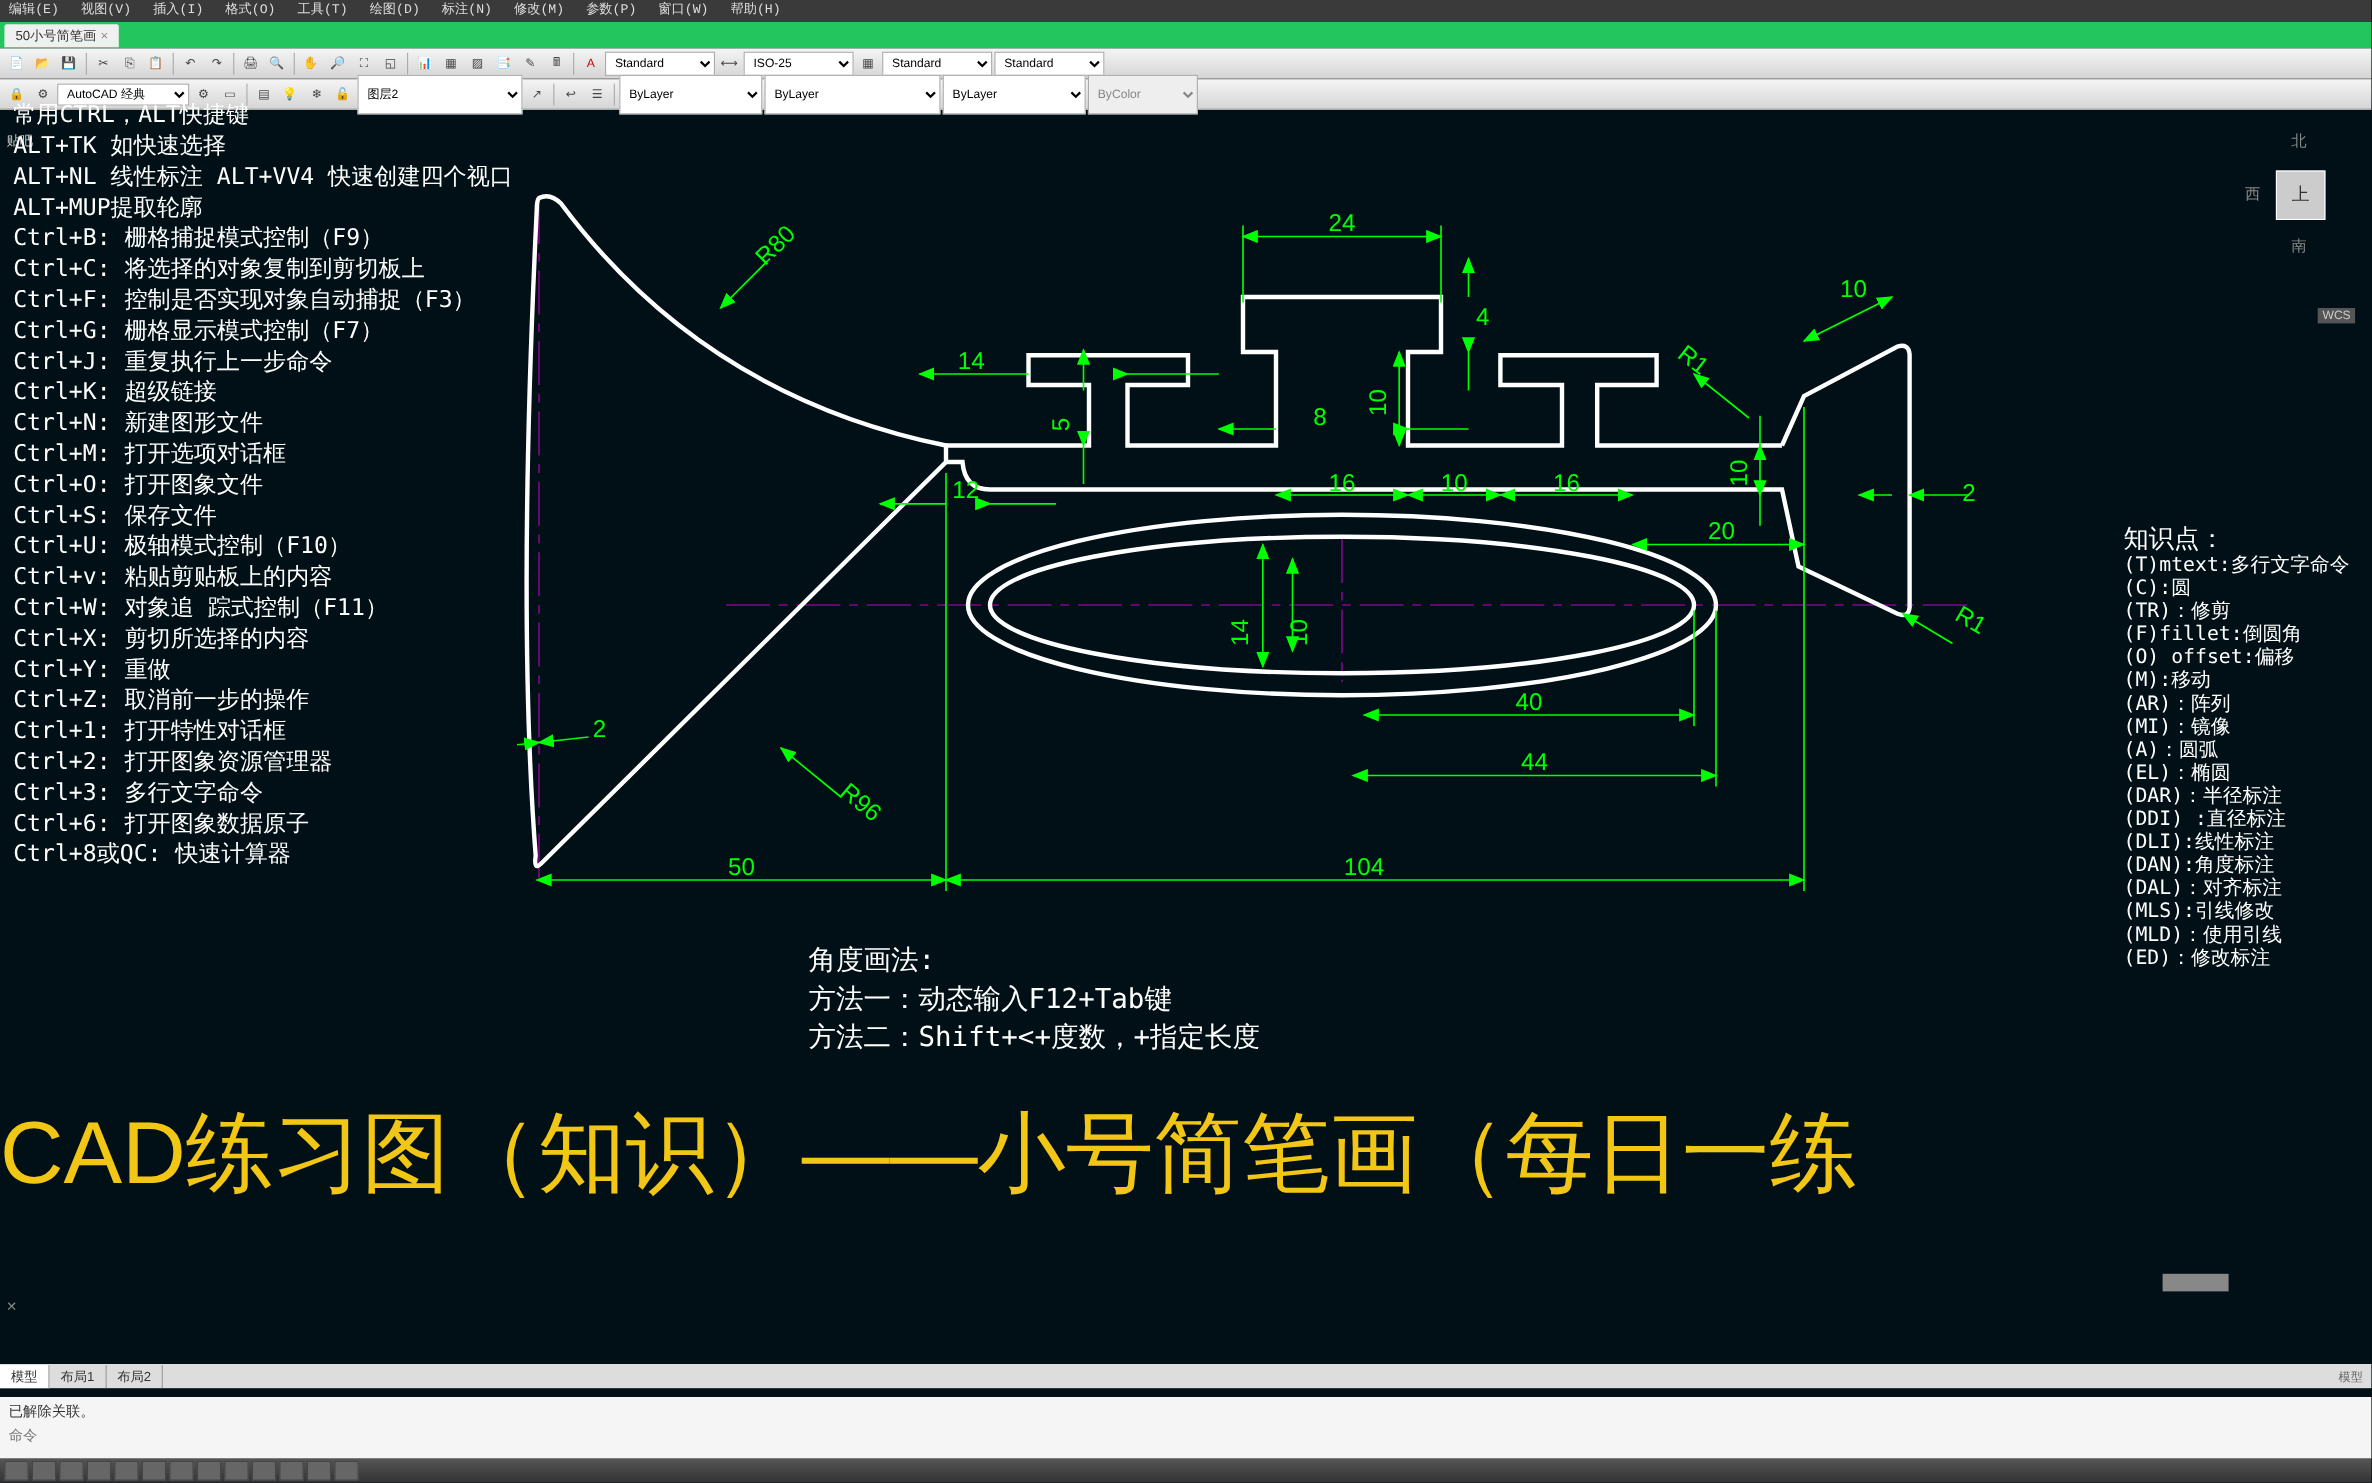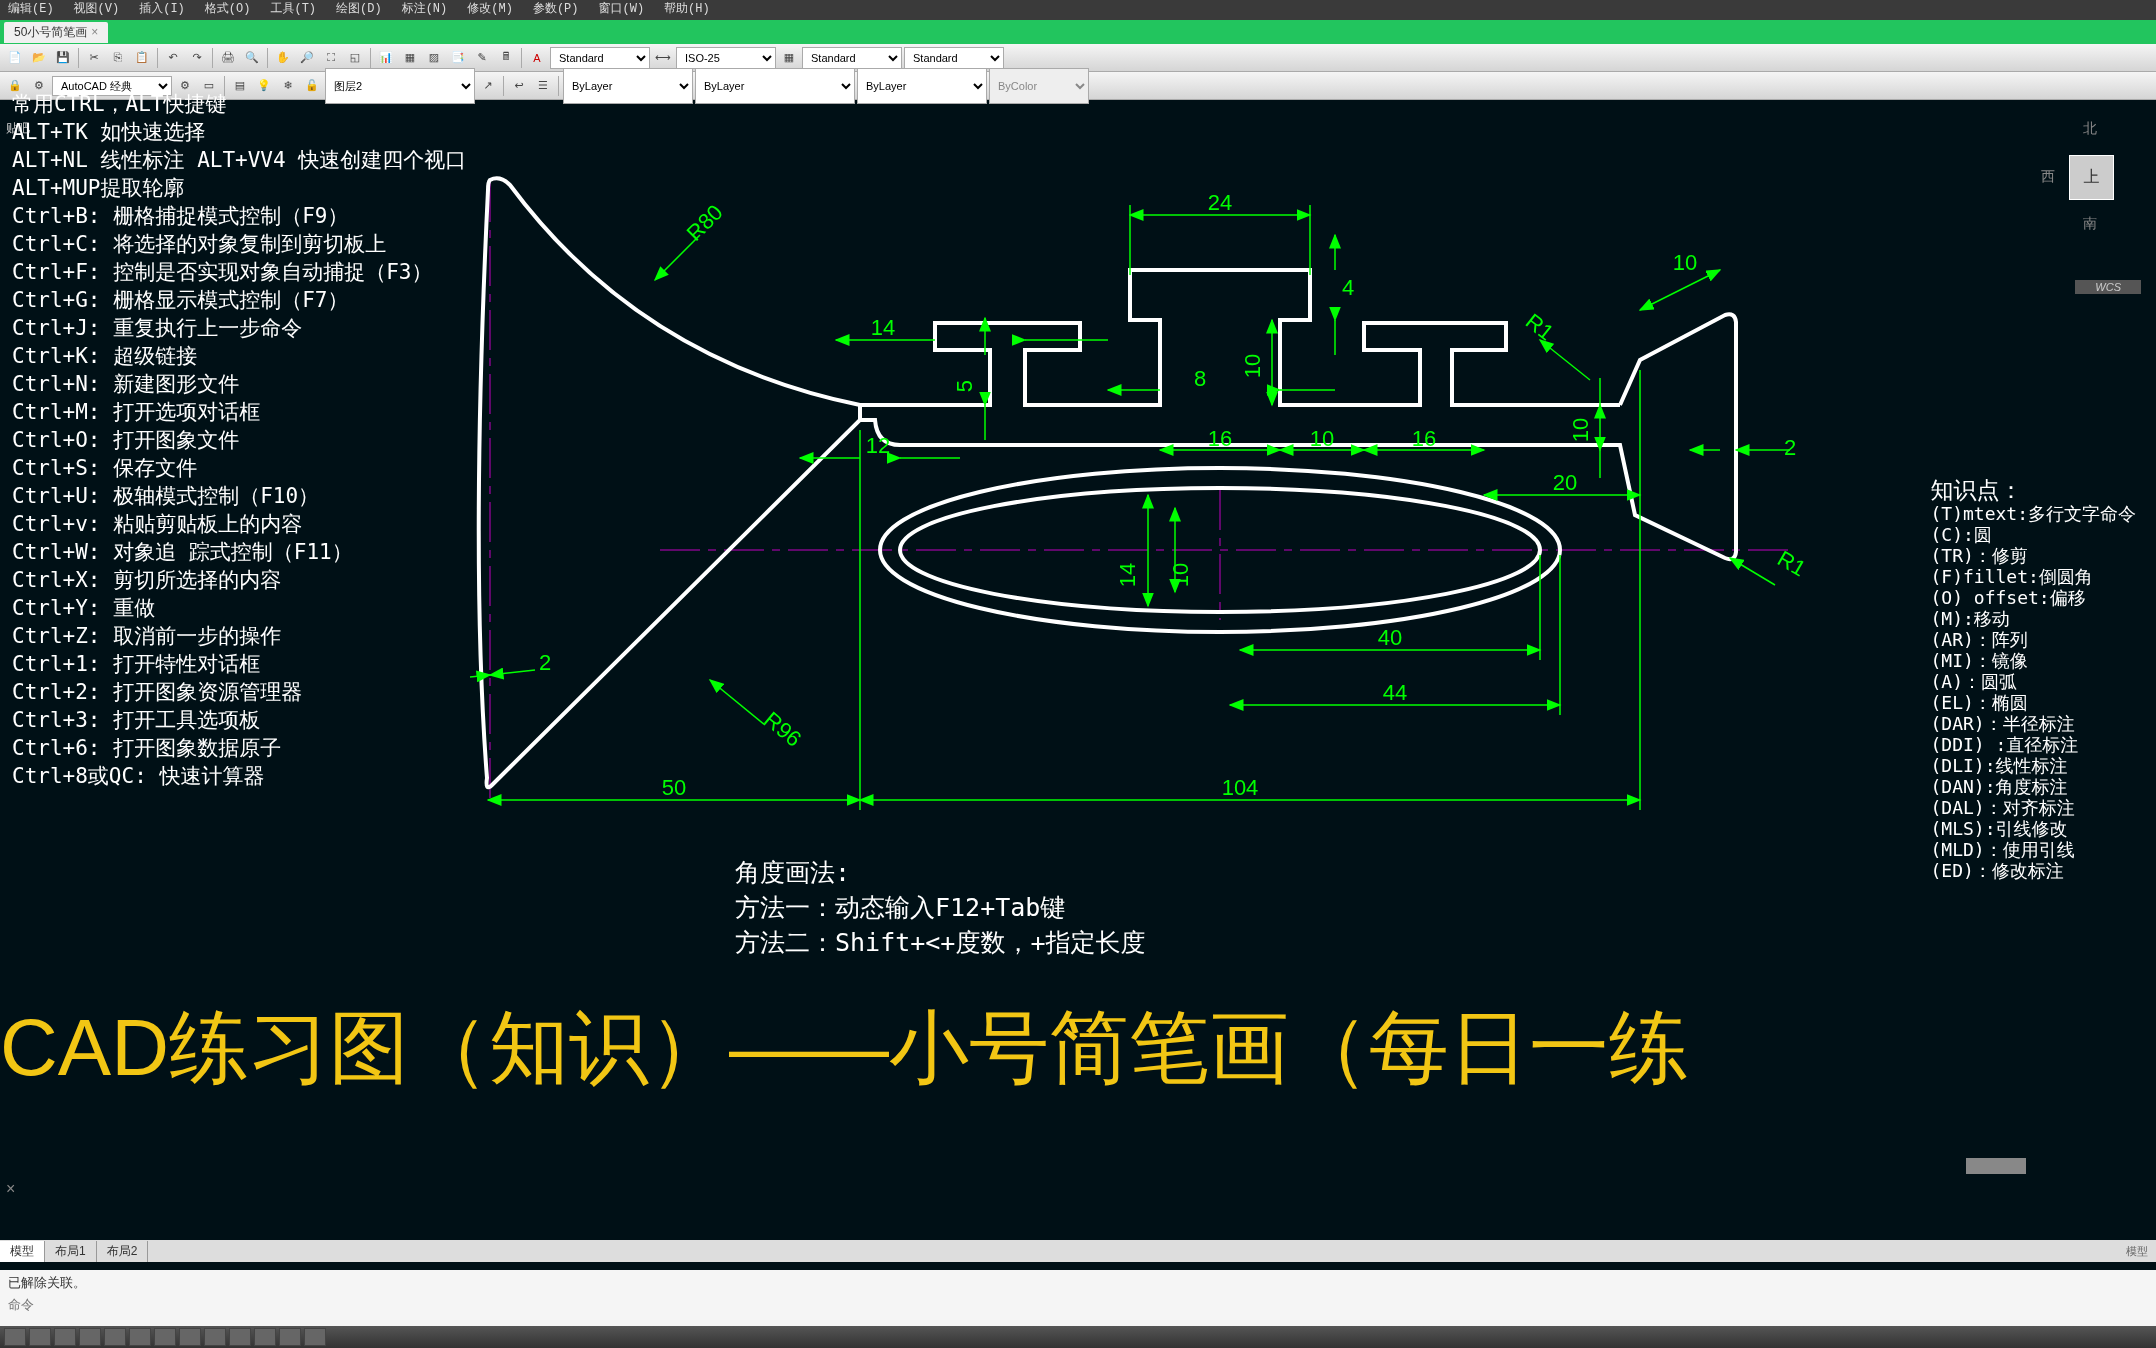--- a/index.html
+++ b/index.html
@@ -166,22 +166,21 @@
   font-size: 16px;
   color: #333;
 }
 .wcs-badge {
   position: absolute;
   top: 280px;
   right: 15px;
   background: #555;
   color: #ccc;
   font-size: 11px;
-  padding: 1px 20px;
-  font-style: italic;
+  padding: 1px 4px;
 }
 .layout-tabs {
   position: absolute;
   bottom: 86px;
   left: 0;
   height: 22px;
   background: #ddd;
   width: 100%;
   display: flex;
   align-items: center;
@@ -369,21 +368,21 @@
   <div>Ctrl+O: 打开图象文件</div>
   <div>Ctrl+S: 保存文件</div>
   <div>Ctrl+U: 极轴模式控制（F10）</div>
   <div>Ctrl+v: 粘贴剪贴板上的内容</div>
   <div>Ctrl+W: 对象追 踪式控制（F11）</div>
   <div>Ctrl+X: 剪切所选择的内容</div>
   <div>Ctrl+Y: 重做</div>
   <div>Ctrl+Z: 取消前一步的操作</div>
   <div>Ctrl+1: 打开特性对话框</div>
   <div>Ctrl+2: 打开图象资源管理器</div>
-  <div>Ctrl+3: 打开工具选项板</div>
+  <div>Ctrl+3: 多行文字命令</div>
   <div>Ctrl+6: 打开图象数据原子</div>
   <div>Ctrl+8或QC: 快速计算器</div>
 </div>
 
 <div class="knowledge-text">
   <div class="knowledge-title">知识点：</div>
   <div>(T)mtext:多行文字命令</div>
   <div>(C):圆</div>
   <div>(TR)：修剪</div>
   <div>(F)fillet:倒圆角</div>

